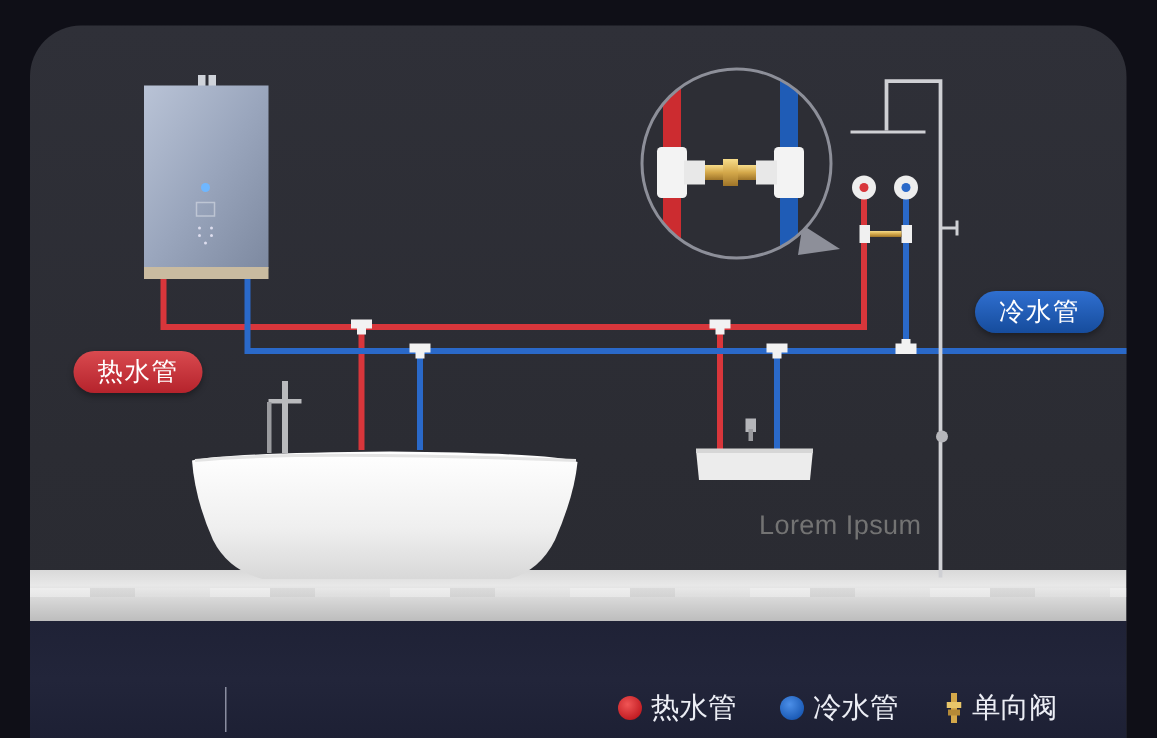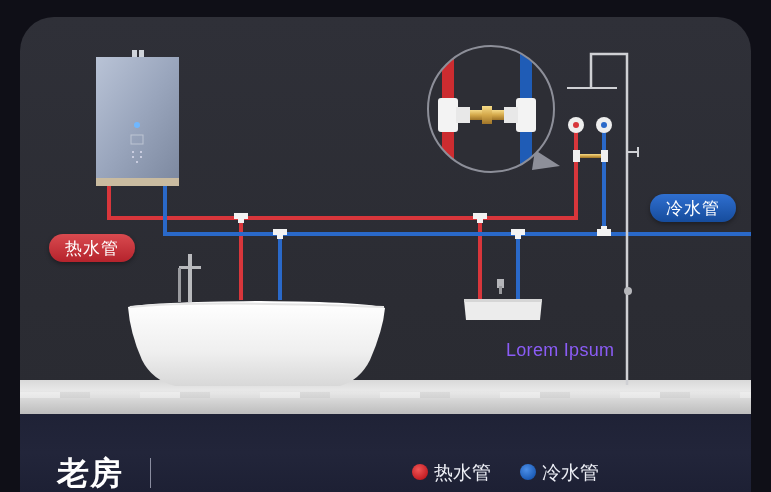--- a/index.html
+++ b/index.html
@@ -37,21 +37,21 @@
   }
   .tag-hot { left: 49px; top: 234px; width: 86px;
     background: linear-gradient(180deg, #d94a4f 0%, #b5232c 100%);
     box-shadow: 0 2px 4px rgba(0,0,0,0.35); }
   .tag-cold { left: 650px; top: 194px; width: 86px;
     background: linear-gradient(180deg, #2f6fd0 0%, #164c9c 100%);
     box-shadow: 0 2px 4px rgba(0,0,0,0.35); }
 
   .lorem {
     position: absolute; left: 506px; top: 340px; font-family: "Liberation Sans", sans-serif;
-    font-size: 18px; color: #8b5cf6; letter-spacing: 0.3px;
+    font-size: 18px; color: #737373; letter-spacing: 0.3px;
   }
 
   .title-main {
     position: absolute; left: 57px; top: 453px; font-size: 32px; color: #ffffff; font-weight: bold;
     line-height: 40px; letter-spacing: 1px;
   }
   .title-sep { position: absolute; left: 150px; top: 458px; width: 1px; height: 30px; background: #8a8da0; }
   .title-sub { position: absolute; left: 175px; top: 459px; font-size: 20px; color: #eceef5; line-height: 28px; }
 
   .legend-item { position: absolute; top: 459px; height: 26px; display: flex; align-items: center; }
@@ -187,24 +187,33 @@
       <rect x="499" y="286" width="3" height="8" fill="#9a9b9f"></rect>
       <path d="M464,300 L542,300 L540,320 L466,320 Z" fill="#ececec"></path>
       <rect x="464" y="299" width="78" height="3" fill="#d6d6d6"></rect>
     </g>
   </svg>
 
   <div class="tag tag-hot">热水管</div>
   <div class="tag tag-cold">冷水管</div>
   <div class="lorem">Lorem Ipsum</div>
 
-  <div class="title-main">老房</div>
   <div class="title-sep"></div>
 
   <div class="legend-item" style="left:412px;">
     <span class="legend-dot hot"></span>
     <span class="legend-label">热水管</span>
   </div>
   <div class="legend-item" style="left:520px;">
     <span class="legend-dot cold"></span>
     <span class="legend-label">冷水管</span>
   </div>
+  <div class="legend-item" style="left:631px;">
+    <span class="legend-valve">
+      <svg width="10" height="20" viewBox="0 0 10 20">
+        <rect x="3" y="0" width="4" height="20" fill="#d4a84a"></rect>
+        <rect x="0" y="6" width="10" height="4" fill="#e8c66a"></rect>
+        <rect x="1" y="11" width="8" height="4" fill="#b58a37"></rect>
+      </svg>
+    </span>
+    <span class="legend-label">单向阀</span>
+  </div>
 </div>
 
 </body></html>

